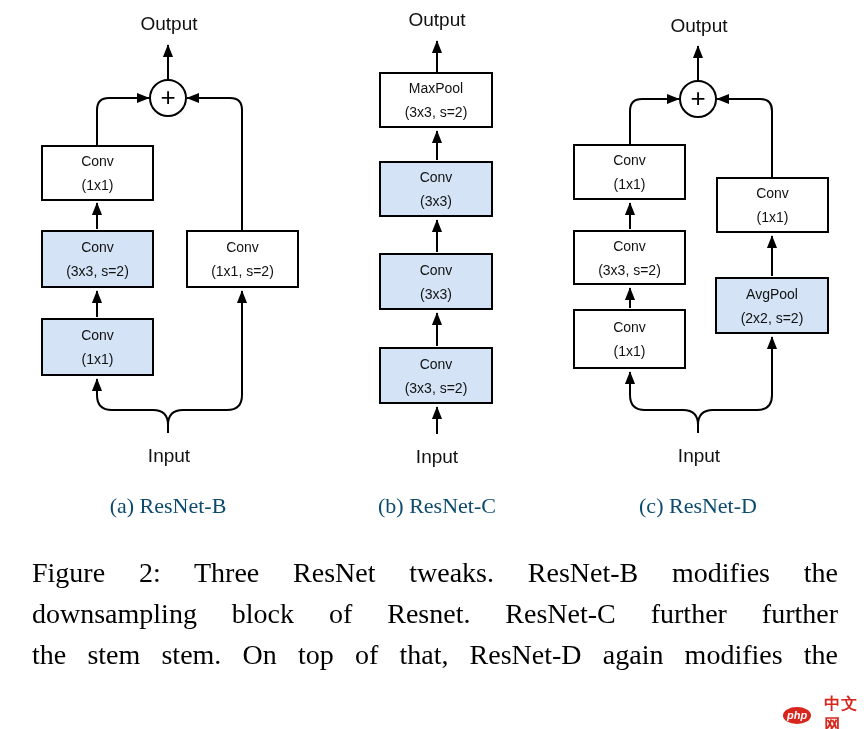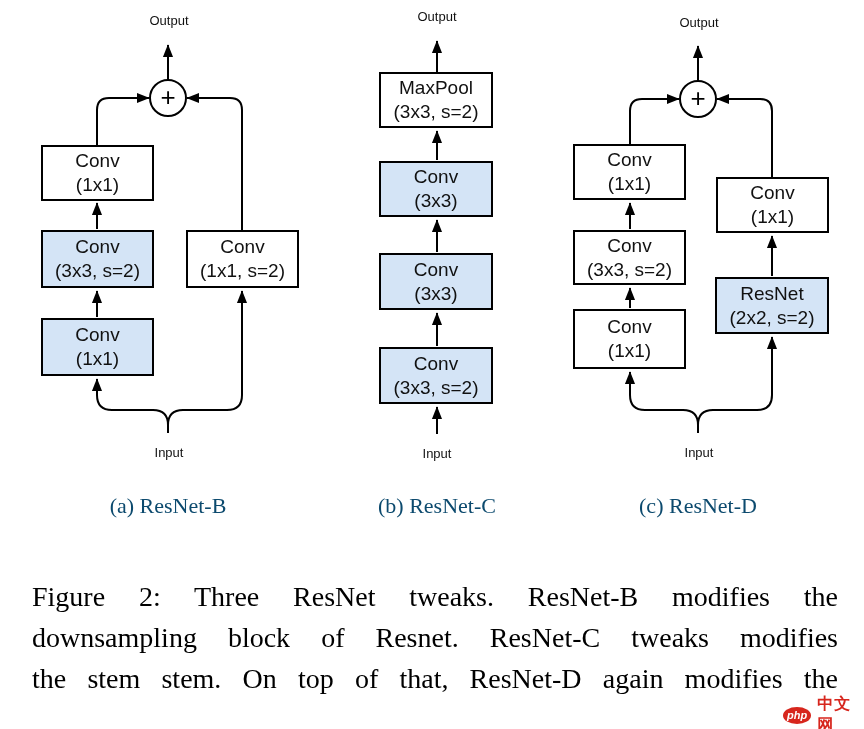--- a/index.html
+++ b/index.html
@@ -2,33 +2,33 @@
 <html style="--highlight: #d4e4f6; --stroke: #000000; --watermark: #d7261d;"><head>
 <meta charset="utf-8">
 <style>
   html,body{margin:0;padding:0;background:#fff;}
   .figure{position:relative;width:864px;height:729px;background:#ffffff;overflow:hidden;
           font-family:"Liberation Sans",sans-serif;}
   .panel{display:contents;}
   svg.connectors{position:absolute;left:0;top:0;}
   .node{position:absolute;box-sizing:border-box;border:2px solid #000;background:#ffffff;
         display:flex;flex-direction:column;align-items:center;justify-content:center;
-        font-size:19px;line-height:24px;color:#111;text-align:center;}
+        font-size:14px;line-height:24px;color:#111;text-align:center;}
   .node.hl{background:var(--highlight,#d4e4f6);}
-  .io-label{position:absolute;width:140px;text-align:center;font-size:13px;color:#111;}
+  .io-label{position:absolute;width:140px;text-align:center;font-size:19px;color:#111;}
   .plus{position:absolute;width:36px;height:34px;text-align:center;font-size:26px;
         line-height:32px;color:#000;}
   .subcaption{position:absolute;width:260px;text-align:center;
               font-family:"Liberation Serif",serif;font-size:22px;color:#0c4a6e;}
-  .caption{position:absolute;left:32px;top:576px;width:806px;
+  .caption{position:absolute;left:32px;top:552px;width:806px;
            font-family:"Liberation Serif",serif;font-size:28px;line-height:41px;color:#000;}
   .cap-line{text-align:justify;text-align-last:justify;}
   .cap-line.last{text-align:left;text-align-last:left;}
   .watermark{position:absolute;left:783px;top:705px;height:20px;display:flex;
-             align-items:center;gap:6px;}
+             align-items:center;gap:13px;}
   .wm-logo{display:inline-block;background:var(--watermark,#d7261d);color:#fff;
            font-style:italic;font-weight:bold;font-size:11px;line-height:15px;
            padding:1px 4px;border-radius:50%;}
   .wm-text{color:var(--watermark,#d7261d);font-weight:bold;font-size:16px;letter-spacing:1px;}
 </style>
 </head>
 <body>
 
 <div class="figure">
 
@@ -132,31 +132,31 @@
     </div>
     <div class="node" style="left:573px;top:309px;width:113px;height:60px;">
       <span>Conv</span>
       <span>(1x1)</span>
     </div>
     <div class="node" style="left:716px;top:177px;width:113px;height:56px;">
       <span>Conv</span>
       <span>(1x1)</span>
     </div>
     <div class="node hl" style="left:715px;top:277px;width:114px;height:57px;">
-      <span>ResNet</span>
+      <span>AvgPool</span>
       <span>(2x2, s=2)</span>
     </div>
     <div class="io-label" style="left:629px;top:445px;">Input</div>
     <div class="subcaption" style="left:568px;top:493px;">(c) ResNet-D</div>
   </div>
 
   
   <div class="caption">
     <div class="cap-line">Figure 2: Three ResNet tweaks. ResNet-B modifies the</div>
-    <div class="cap-line">downsampling block of Resnet. ResNet-C tweaks modifies</div>
+    <div class="cap-line">downsampling block of Resnet. ResNet-C further further</div>
     <div class="cap-line">the stem stem. On top of that, ResNet-D again modifies the</div>
   </div>
 
   
   <div class="watermark">
     <span class="wm-logo">php</span>
     <span class="wm-text">中文网</span>
   </div>
 
 </div>

